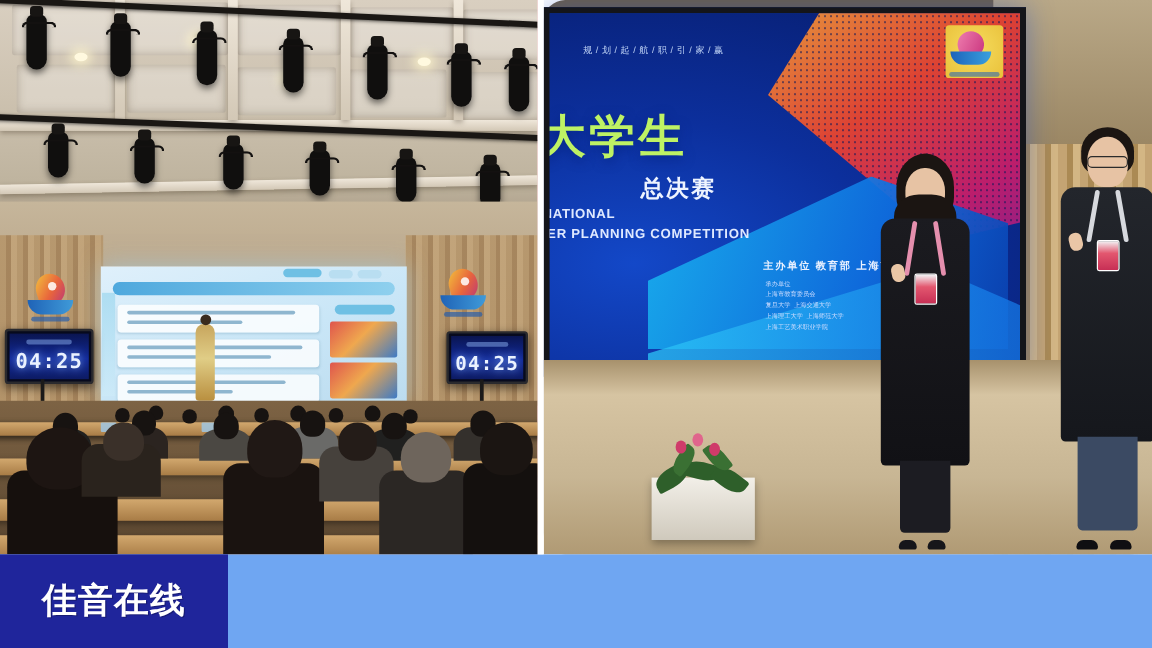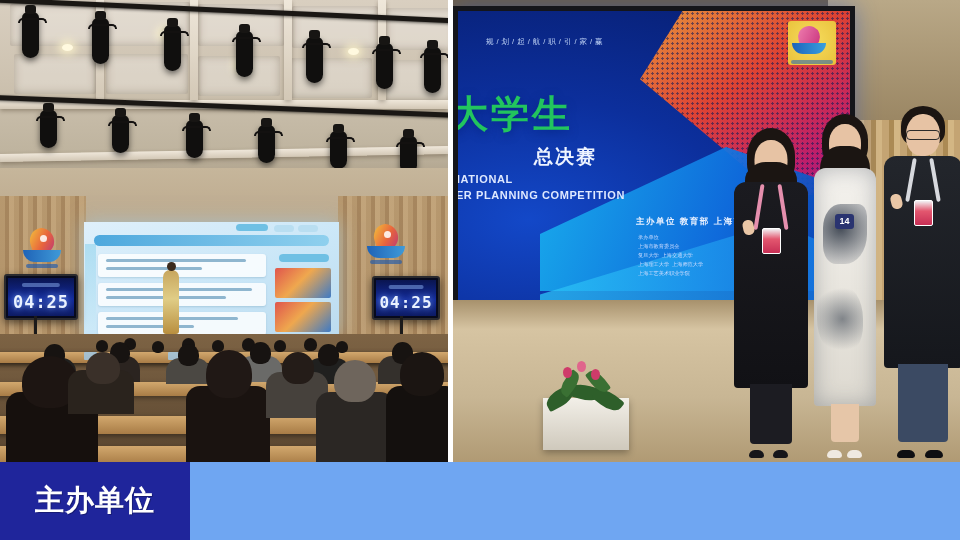--- a/index.html
+++ b/index.html
@@ -78,21 +78,21 @@
   
   .floor{position:absolute;left:0;top:334px;width:448px;height:128px;
     background:linear-gradient(#7d6344,#5a4630);}
   .bench{position:absolute;left:-10px;height:16px;border-radius:3px;
     background:linear-gradient(#d2a86e,#a87c46);box-shadow:0 2px 5px rgba(0,0,0,.4);}
   .head{position:absolute;border-radius:50% 50% 42% 42%;background:#171311;}
   .shoulder{position:absolute;border-radius:14px 14px 0 0;background:#20201f;}
   .laptop{position:absolute;width:13px;height:8px;background:#9fc6e2;border-radius:1px;opacity:.85;}
 
   
-  .stagephoto{position:absolute;inset:0;background:#6f5f47;}
+  .stagephoto{position:absolute;inset:0;background:#6f5f47;border-radius:18px;}
   .wood-rr{position:absolute;right:0;top:0;width:132px;height:462px;background:
      repeating-linear-gradient(90deg,#c4a473 0 7px,#ab8a54 7px 12px,#d3b684 12px 18px);}
   .wood-top{position:absolute;right:0;top:0;width:132px;height:120px;
     background:linear-gradient(#b9a887,#9b8764);}
   .led{position:absolute;left:0;top:6px;width:392px;height:298px;
     background:#0b2f8f;border:5px solid #14151a;overflow:hidden;
     box-shadow:0 0 22px rgba(30,80,200,.45);}
   .led-bg{position:absolute;inset:0;background:
      radial-gradient(120% 90% at 18% 70%, #1348c8 0%, #0c2f9c 45%, #071d6e 100%);}
   .led-sweep-r{position:absolute;right:-40px;top:-20px;width:250px;height:210px;
@@ -103,21 +103,21 @@
     background-image:radial-gradient(rgba(12,24,90,.55) 1.1px, transparent 1.2px);
     background-size:5px 5px;}
   .led-cyan{position:absolute;right:10px;bottom:18px;width:300px;height:150px;
     background:linear-gradient(110deg,#19b7f0,#0f6fe0 60%,#0a3fae);
     clip-path:polygon(0 62%,62% 4%,100% 30%,100% 100%,0 100%);opacity:.92;}
   .led-cyan2{position:absolute;right:-10px;bottom:-12px;width:320px;height:120px;
     background:linear-gradient(90deg,#2cc6f7,#1475e6);
     clip-path:polygon(0 78%,74% 18%,100% 48%,100% 100%,0 100%);opacity:.75;}
   .led-slogan{position:absolute;left:28px;top:26px;font-size:7.5px;letter-spacing:3px;
     color:#cfe2ff;opacity:.9;white-space:nowrap;}
-  .led-cn1{position:absolute;left:-8px;top:78px;font-size:38px;font-weight:bold;color:#22c55e;
+  .led-cn1{position:absolute;left:-8px;top:78px;font-size:38px;font-weight:bold;color:#bef264;
     letter-spacing:3px;text-shadow:0 2px 10px rgba(0,30,120,.7);white-space:nowrap;}
   .led-cn2{position:absolute;left:-14px;top:118px;font-size:40px;font-weight:bold;color:#fff;
     letter-spacing:2px;text-shadow:0 2px 10px rgba(0,30,120,.7);white-space:nowrap;}
   .led-cn3{position:absolute;left:76px;top:133px;font-size:19px;font-weight:bold;color:#eef4ff;
     letter-spacing:2px;white-space:nowrap;}
   .led-en1{position:absolute;left:-6px;top:162px;font-size:11px;font-weight:bold;color:#dfe9ff;
     letter-spacing:.6px;white-space:nowrap;}
   .led-en2{position:absolute;left:-10px;top:178px;font-size:11px;font-weight:bold;color:#dfe9ff;
     letter-spacing:.6px;white-space:nowrap;}
   .led-org{position:absolute;left:178px;top:205px;font-size:8.5px;color:#eaf1ff;
@@ -401,36 +401,20 @@
           <div class="p-body" style="top:54px;width:74px;height:206px;background:linear-gradient(#1b1b20,#111115);"></div>
           <div class="lanyard" style="left:28px;top:56px;height:46px;transform:rotate(9deg);"></div>
           <div class="lanyard" style="left:52px;top:56px;height:46px;transform:rotate(-9deg);"></div>
           <div class="badge" style="left:33px;top:100px;"></div>
           <div class="thumb" style="left:14px;top:92px;transform:rotate(-12deg);"></div>
           <div class="p-legs" style="top:256px;width:42px;height:60px;"></div>
           <div class="p-shoe" style="left:20px;bottom:0;"></div>
           <div class="p-shoe" style="left:44px;bottom:0;"></div>
         </div>
 
-        <div class="person" style="left:352px;width:80px;height:344px;">
-          <div class="p-hair" style="top:0;width:46px;height:52px;"></div>
-          <div class="p-head" style="top:10px;width:32px;height:39px;"></div>
-          <div class="p-hair" style="top:32px;width:50px;height:56px;border-radius:40% 40% 50% 50%;"></div>
-          <div class="p-body" style="top:54px;width:62px;height:238px;
-               background:linear-gradient(#f4f2ee,#e9e6df 50%,#ddd9d0);
-               box-shadow:inset 0 0 22px rgba(60,70,80,.35);"></div>
-          <div style="position:absolute;left:18px;top:90px;width:44px;height:60px;border-radius:40% 20% 50% 30%;
-               background:radial-gradient(circle at 40% 40%,rgba(30,40,55,.82),rgba(40,50,70,.25) 70%,transparent);"></div>
-          <div style="position:absolute;left:12px;top:170px;width:46px;height:70px;border-radius:30% 50% 40% 50%;
-               background:radial-gradient(circle at 55% 50%,rgba(45,55,70,.55),transparent 72%);"></div>
-          <div class="numbadge" style="left:30px;top:100px;">14</div>
-          <div class="p-legs" style="top:290px;width:28px;height:38px;background:#e6c6a8;"></div>
-          <div class="p-shoe" style="left:22px;bottom:0;background:#efe9e1;"></div>
-          <div class="p-shoe" style="left:42px;bottom:0;background:#efe9e1;"></div>
-        </div>
 
         <div class="person" style="left:426px;width:88px;height:352px;">
           <div class="p-hair" style="top:0;width:44px;height:40px;"></div>
           <div class="p-head" style="top:8px;width:34px;height:42px;"></div>
           <div style="position:absolute;left:50%;transform:translateX(-50%);top:24px;width:32px;height:8px;
                border:1.5px solid #2b2b2b;border-radius:4px;"></div>
           <div class="p-body" style="top:50px;width:78px;height:212px;background:linear-gradient(#23262c,#15171c);"></div>
           <div class="lanyard" style="left:30px;top:52px;height:44px;transform:rotate(10deg);background:#d7d9de;"></div>
           <div class="lanyard" style="left:54px;top:52px;height:44px;transform:rotate(-10deg);background:#d7d9de;"></div>
           <div class="badge" style="left:35px;top:94px;"></div>
@@ -439,17 +423,17 @@
           <div class="p-shoe" style="left:18px;bottom:0;width:18px;background:#0f0f12;"></div>
           <div class="p-shoe" style="left:46px;bottom:0;width:18px;background:#0f0f12;"></div>
         </div>
 
       </div>
     </div>
   </div>
 
   <div class="banner">
     <div class="banner-badge">
-      <span>主办单位</span>
+      <span>佳音在线</span>
     </div>
   </div>
 
 </div>
 
 </body></html>

